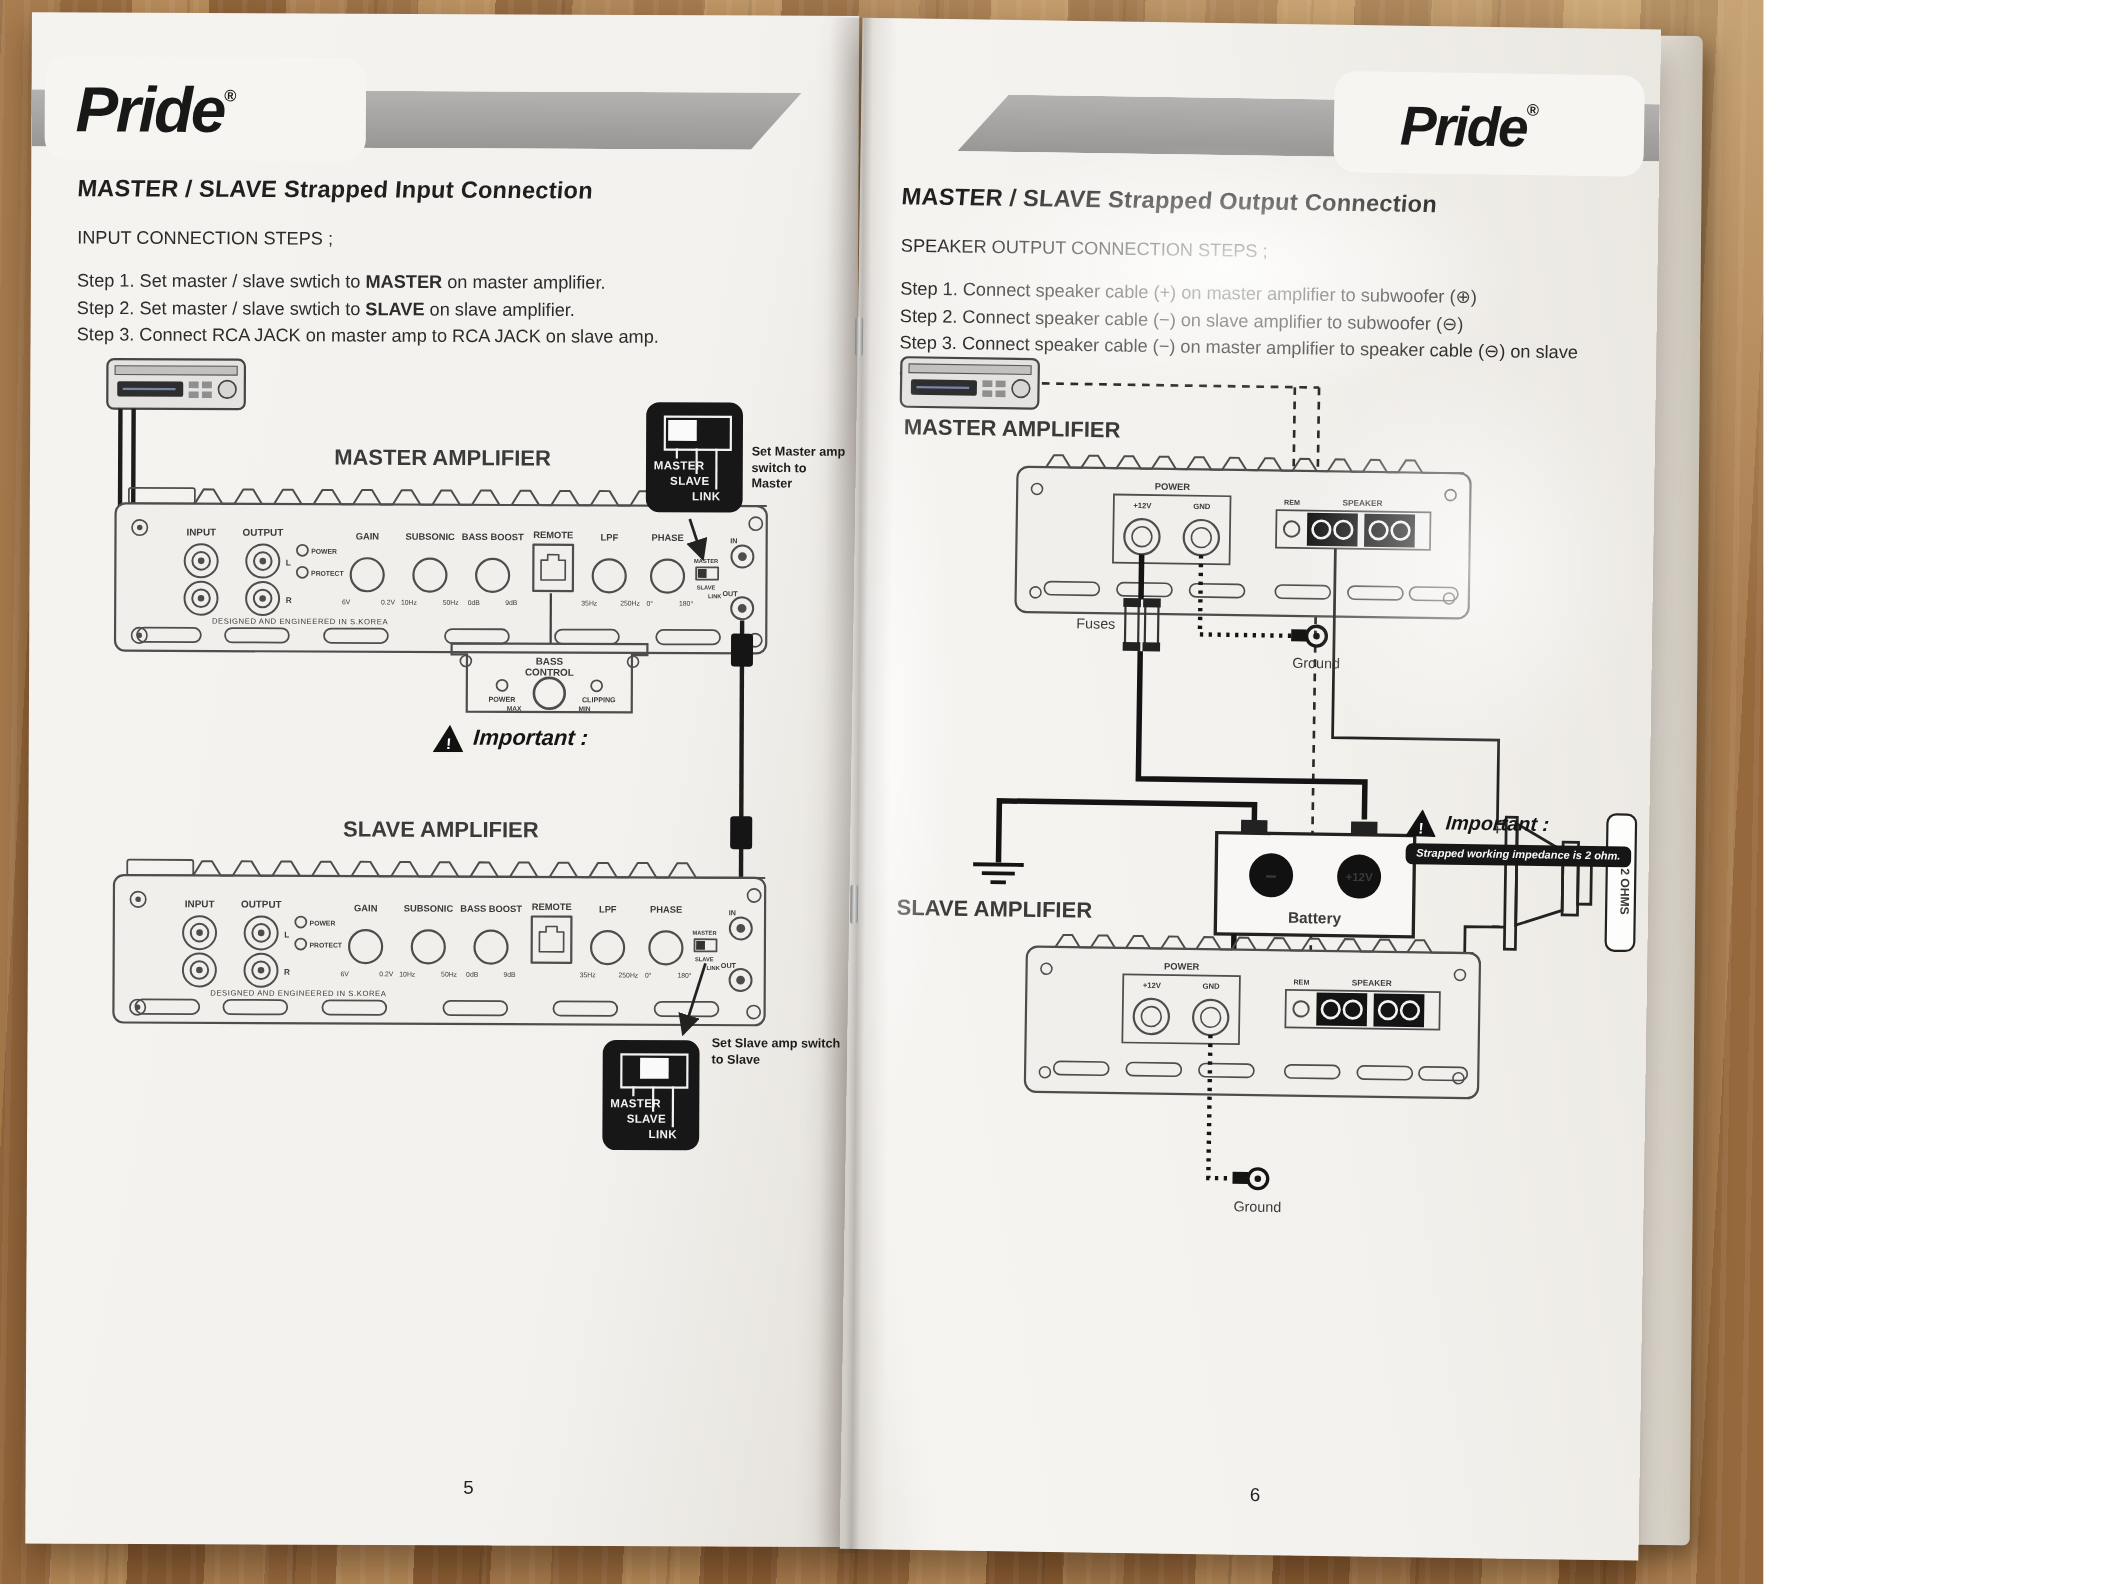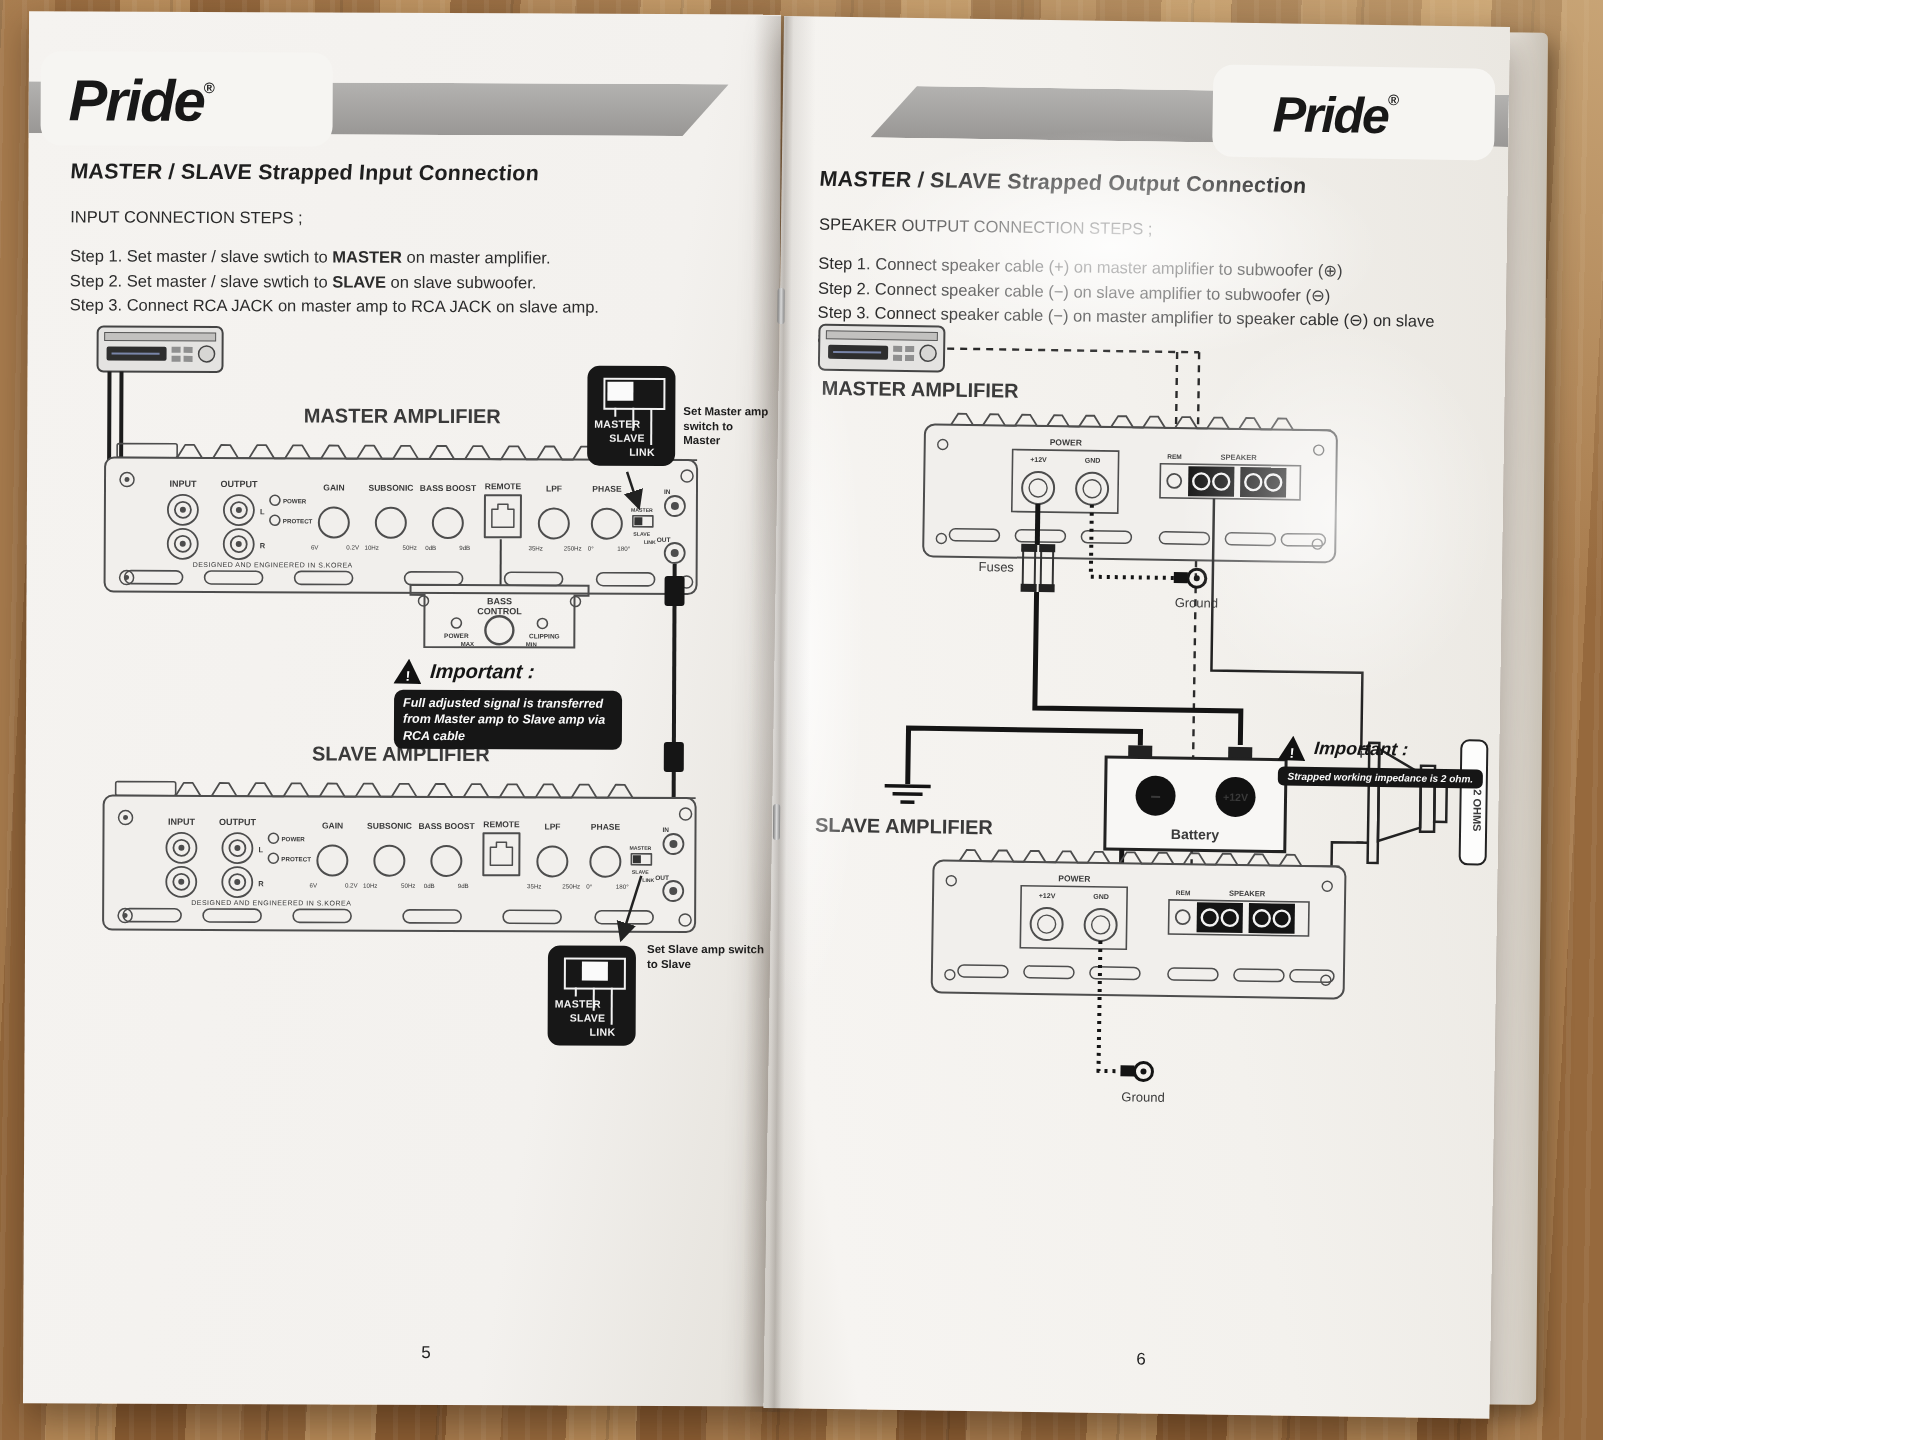--- a/index.html
+++ b/index.html
@@ -70,21 +70,21 @@
     <div class="page left">
       <div class="banner bl"></div>
       <div class="logo-tab tl">
         <div class="pride"><span>Pride</span><sup>®</sup></div>
       </div>
 
       <div class="doc-title" style="left:42px;top:148px;">MASTER / SLAVE Strapped Input Connection</div>
       <div class="doc-sub" style="left:42px;top:196px;">INPUT CONNECTION STEPS ;</div>
       <div class="steps" style="left:42px;top:232px;width:660px;">
         <div><span>Step 1. Set master / slave swtich to </span><b>MASTER</b><span> on master amplifier.</span></div>
-        <div><span>Step 2. Set master / slave swtich to </span><b>SLAVE</b><span> on slave subwoofer.</span></div>
+        <div><span>Step 2. Set master / slave swtich to </span><b>SLAVE</b><span> on slave amplifier.</span></div>
         <div><span>Step 3. Connect  RCA JACK on master amp to RCA JACK on slave amp.</span></div>
       </div>
 
       <div class="switchbox" style="left:560px;top:352px;">
         <div class="sw-frame">
             <div class="sw-knob pos-m"></div>
           </div>
         <div class="sw-tick" style="left:27px;top:42px;height:9px;"></div>
         <div class="sw-tick" style="left:45px;top:42px;height:23px;"></div>
         <div class="sw-tick" style="left:63px;top:42px;height:37px;"></div>
@@ -105,21 +105,20 @@
         <div class="sw-label s">SLAVE</div>
         <div class="sw-label l">LINK</div>
       </div>
       <div class="note" style="left:622px;top:928px;width:120px;">Set Slave amp switch to Slave</div>
 
       <div class="important" style="left:368px;top:646px;width:228px;">
         <div class="imp-head">
           <span class="warn-tri">!</span>
           <span>Important :</span>
         </div>
-        <div class="imp-box">Full adjusted signal is transferred from Master amp to Slave amp via RCA cable</div>
       </div>
 
       <svg class="dsvg" style="top:300px;" width="752" height="1050" viewBox="0 0 752 1050">
         <defs>
           <marker id="arr" markerWidth="10" markerHeight="10" refX="7" refY="4" orient="auto">
             <path d="M0,0 L8,4 L0,8 z" fill="#222"></path>
           </marker>
 
           <g id="headUnit">
             <rect x="0" y="0" width="125" height="45" rx="6" fill="#e4e3e1" stroke="#444" stroke-width="2"></rect>

